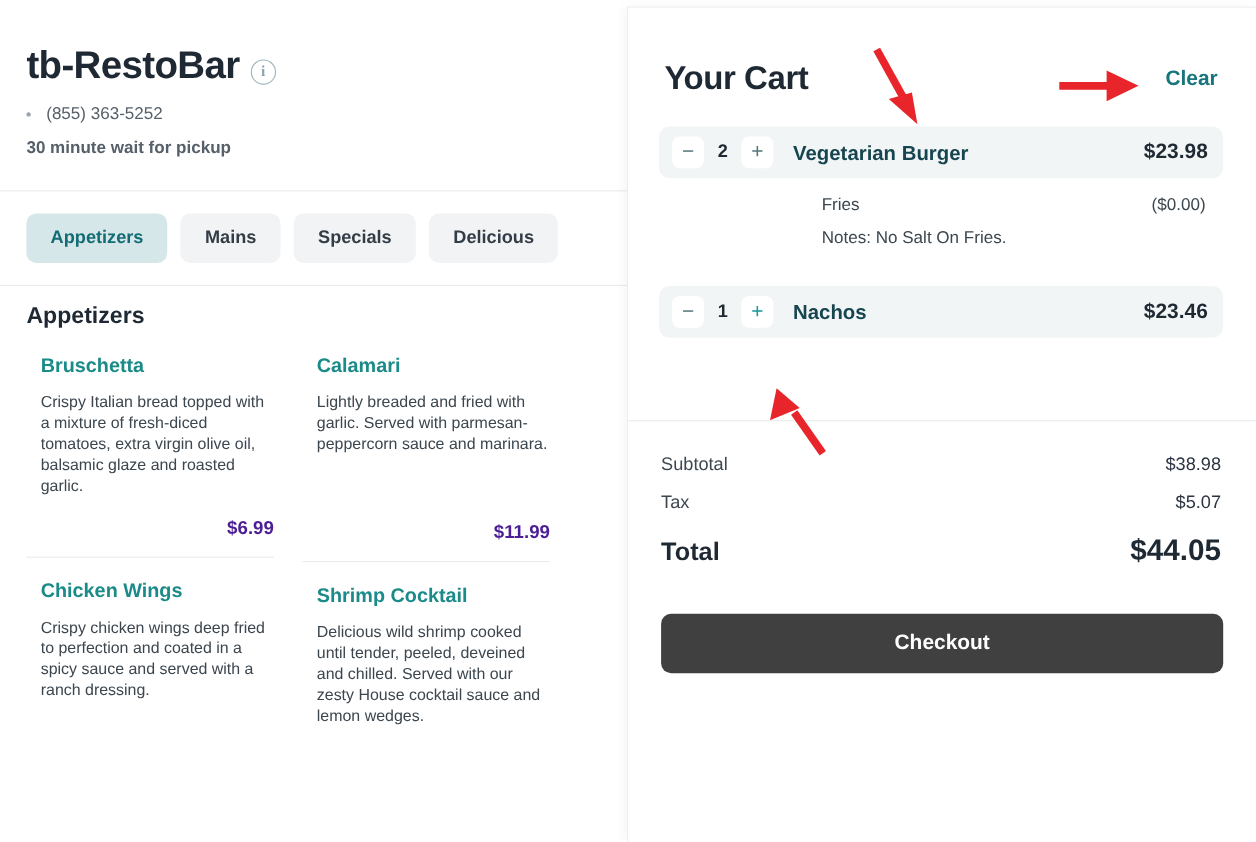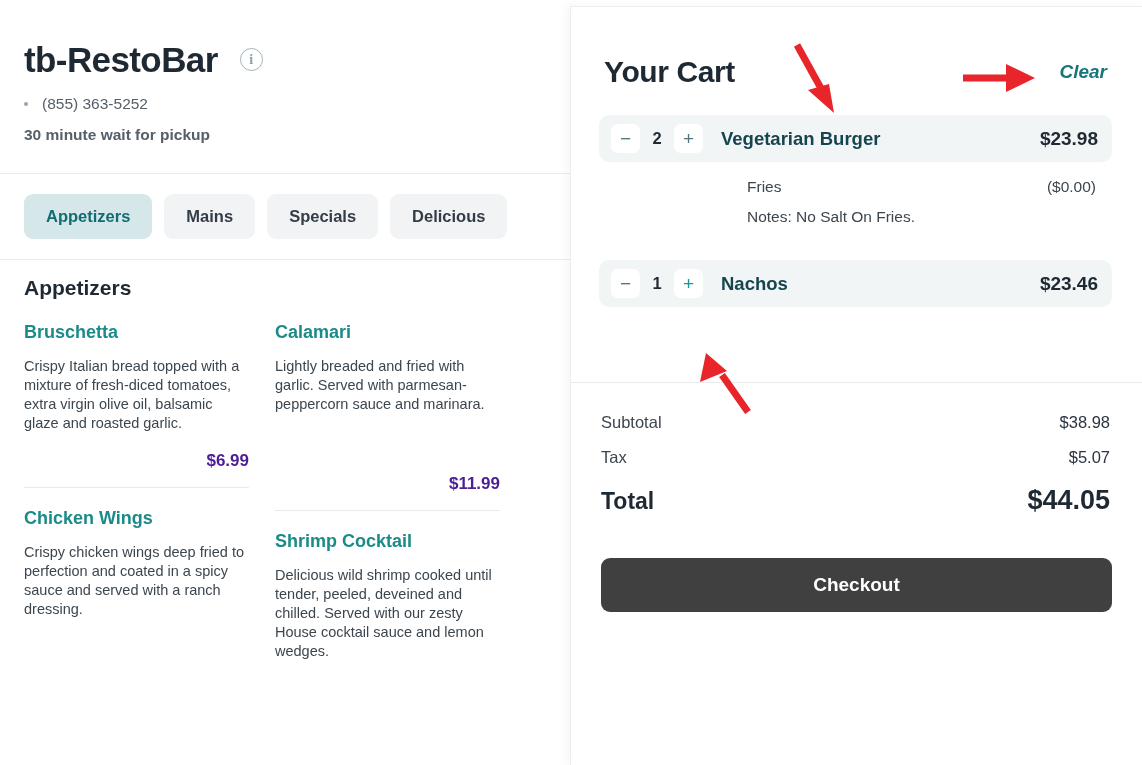--- a/index.html
+++ b/index.html
@@ -12,21 +12,21 @@
   #app { position: relative; width: 1142px; height: 765px; display: flex; }
 
   
   .menu-side {
     width: 570px; height: 765px;
     background: #ffffff;
     position: relative;
     overflow: hidden;
   }
   .resto-header { padding: 42px 0 0 24px; }
-  .resto-title-row { display: flex; align-items: flex-start; gap: 22px; }
+  .resto-title-row { display: flex; align-items: flex-end; gap: 10px; }
   .resto-title {
     font-size: 35px; font-weight: bold; color: #1f2933;
     letter-spacing: -0.6px; line-height: 1;
   }
   .info-icon {
     width: 23px; height: 23px; border-radius: 50%;
     border: 1.6px solid #9fb6bb;
     display: inline-flex; align-items: center; justify-content: center;
     color: #8aa4aa; font-size: 14px; font-weight: bold;
     font-family: "Liberation Serif", serif;
@@ -51,21 +51,21 @@
   .tab.active { background: #d5e7e9; color: #136b73; }
 
   
   .menu-body { padding: 0 24px; }
   .section-title {
     font-size: 21px; font-weight: bold; color: #1f2933;
     margin-top: 16px; margin-bottom: 22px;
   }
   .menu-grid { display: flex; gap: 26px; }
   .menu-col { width: 225px; }
-  .menu-item { margin-bottom: 6px; }
+  .menu-item { margin-bottom: 6px; margin-left: 13px; }
   .item-name {
     font-size: 18px; font-weight: bold; color: #1a8b88;
     margin-bottom: 14px;
   }
   .item-desc {
     font-size: 14.5px; color: #3c464f; line-height: 1.31;
   }
   .item-price {
     text-align: right; font-size: 17px; font-weight: bold;
     color: #4c1d95; margin-top: 18px;
@@ -80,21 +80,21 @@
     border-left: 1px solid #eceef0;
     border-top: 1px solid #eceef0;
     box-shadow: -3px 0 10px rgba(0,0,0,0.045);
     overflow: hidden;
   }
   .cart-head {
     display: flex; align-items: center; justify-content: space-between;
     padding: 48px 35px 0 33px;
   }
   .cart-title { font-size: 30px; font-weight: bold; color: #1f2933; letter-spacing: -0.4px; }
-  .clear-link { font-size: 19px; font-weight: bold; color: #17767c; cursor: pointer; font-style: italic; }
+  .clear-link { font-size: 19px; font-weight: bold; color: #17767c; cursor: pointer; }
 
   .cart-items { padding: 26px 30px 0 28px; }
   .cart-row {
     display: flex; align-items: center;
     background: #f2f5f6; border-radius: 10px;
     height: 47px; padding: 0 14px 0 12px;
   }
   .stepper { display: flex; align-items: center; gap: 0px; }
   .step-btn {
     width: 29px; height: 29px; border-radius: 7px; background: #ffffff;

